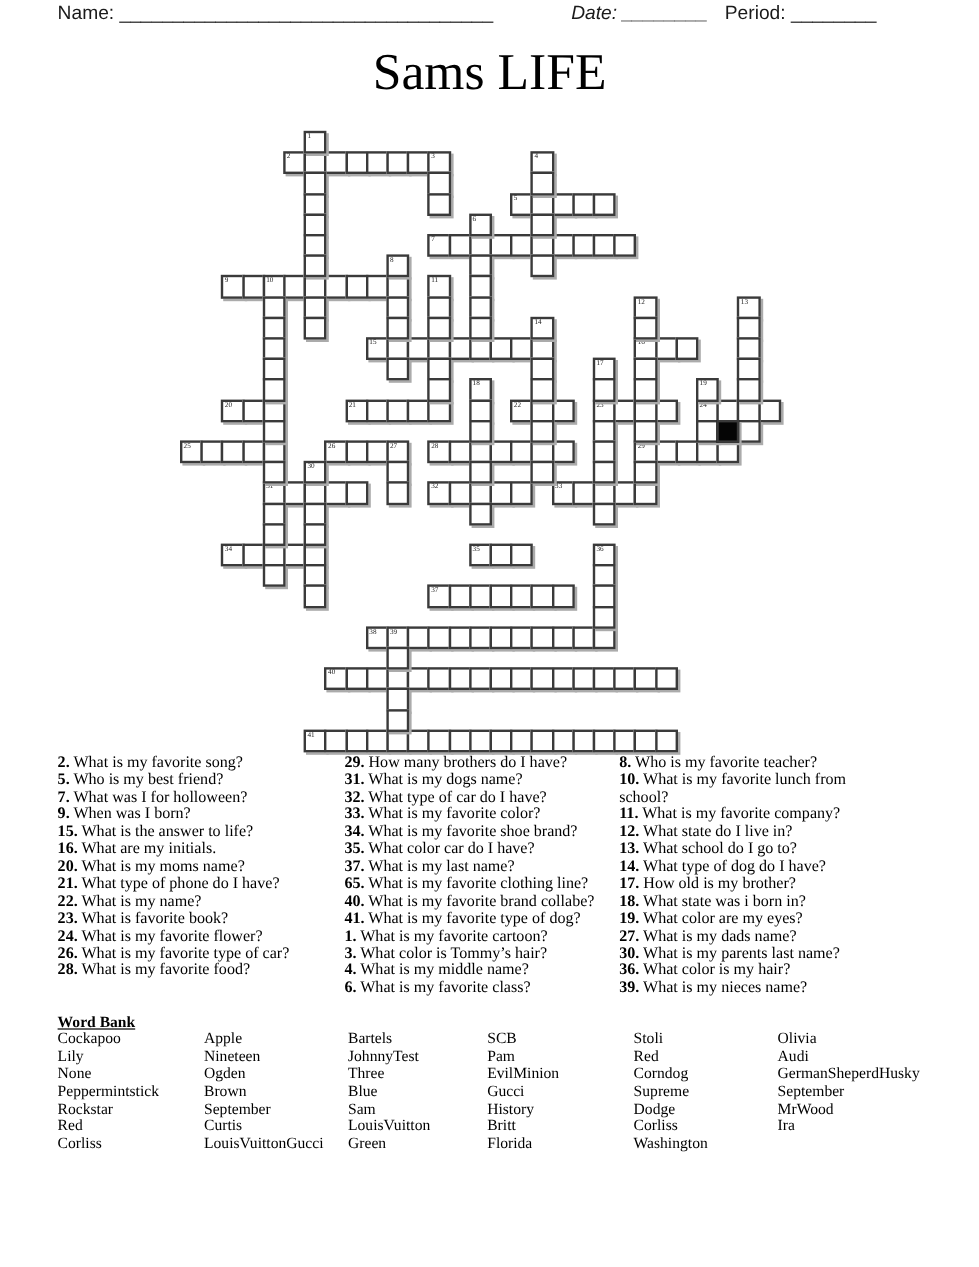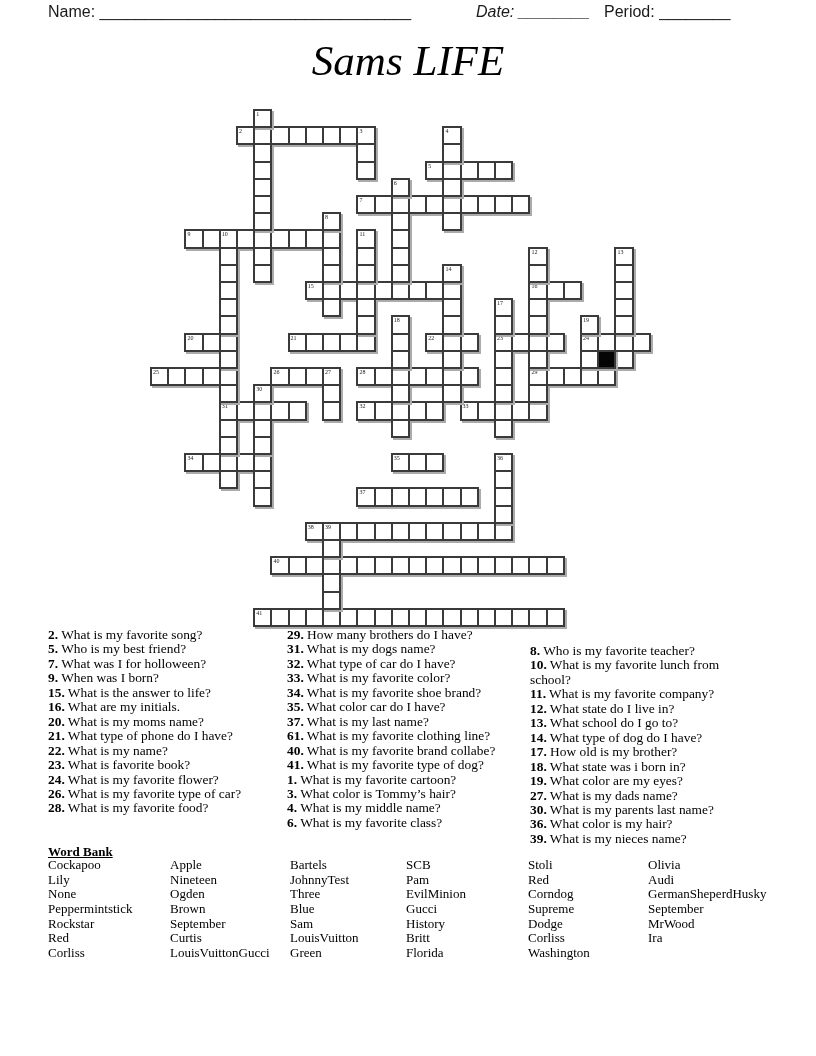--- a/index.html
+++ b/index.html
@@ -5,31 +5,31 @@
   html,body{margin:0;padding:0;}
   body{width:816px;height:1056px;background:#ffffff;position:relative;overflow:hidden;
        font-family:"Liberation Serif",serif;color:#000;}
   .hdr{position:absolute;top:3px;font-family:"Liberation Sans",sans-serif;font-size:16px;
        color:#1a1a1a;white-space:pre;}
   #hdr-name{left:48px;}
   #hdr-date{left:476px;font-style:italic;}
   #hdr-period{left:604px;}
   .hdr .line{letter-spacing:0px;}
   #page-title{position:absolute;top:36px;left:0;width:816px;text-align:center;
-       font-family:"Liberation Serif",serif;font-size:43px;font-weight:normal;margin:0;font-style:italic;}
+       font-family:"Liberation Serif",serif;font-size:43px;font-weight:normal;margin:0;}
   #crossword-grid{position:absolute;left:0;top:0;width:816px;height:640px;}
   .cell{position:absolute;box-sizing:border-box;background:#fff;
         border:2px solid #3a3a3a;box-shadow:2px 2px 0 #ababab;}
   .cell.black{background:#050505;}
   .cellnum{position:absolute;top:0px;left:1px;font-size:6px;line-height:7px;
         font-family:"Liberation Serif",serif;color:#222;}
   .cluecol{position:absolute;top:628px;font-size:13.4px;line-height:14.45px;}
   #clue-col-1{left:48px;width:238px;}
   #clue-col-2{left:287px;width:240px;}
-  #clue-col-3{left:530px;width:221px;margin-top:16px;}
+  #clue-col-3{left:516px;width:221px;}
   .clue-heading{font-weight:bold;text-decoration:underline;}
   .clue b{font-weight:bold;}
   #wordbank-heading{position:absolute;left:48px;top:844px;font-size:13px;
         font-weight:bold;text-decoration:underline;}
   .wbcol{position:absolute;top:858px;font-size:13px;line-height:14.65px;}
 </style>
 </head>
 <body>
 
 <div class="hdr" id="hdr-name"><span>Name:</span> <span class="line">___________________________________</span></div>
@@ -383,21 +383,21 @@
     <div class="clue"><b>28.</b> What is my favorite food?</div>
   </div>
 <div class="cluecol" id="clue-col-2">
     <div class="clue"><b>29.</b> How many brothers do I have?</div>
     <div class="clue"><b>31.</b> What is my dogs name?</div>
     <div class="clue"><b>32.</b> What type of car do I have?</div>
     <div class="clue"><b>33.</b> What is my favorite color?</div>
     <div class="clue"><b>34.</b> What is my favorite shoe brand?</div>
     <div class="clue"><b>35.</b> What color car do I have?</div>
     <div class="clue"><b>37.</b> What is my last name?</div>
-    <div class="clue"><b>61.</b> What is my favorite clothing line?</div>
+    <div class="clue"><b>65.</b> What is my favorite clothing line?</div>
     <div class="clue"><b>40.</b> What is my favorite brand collabe?</div>
     <div class="clue"><b>41.</b> What is my favorite type of dog?</div>
     <div class="clue"><b>1.</b> What is my favorite cartoon?</div>
     <div class="clue"><b>3.</b> What color is Tommy’s hair?</div>
     <div class="clue"><b>4.</b> What is my middle name?</div>
     <div class="clue"><b>6.</b> What is my favorite class?</div>
   </div>
 <div class="cluecol" id="clue-col-3">
     <div class="clue"><b>8.</b> Who is my favorite teacher?</div>
     <div class="clue"><b>10.</b> What is my favorite lunch from school?</div>

